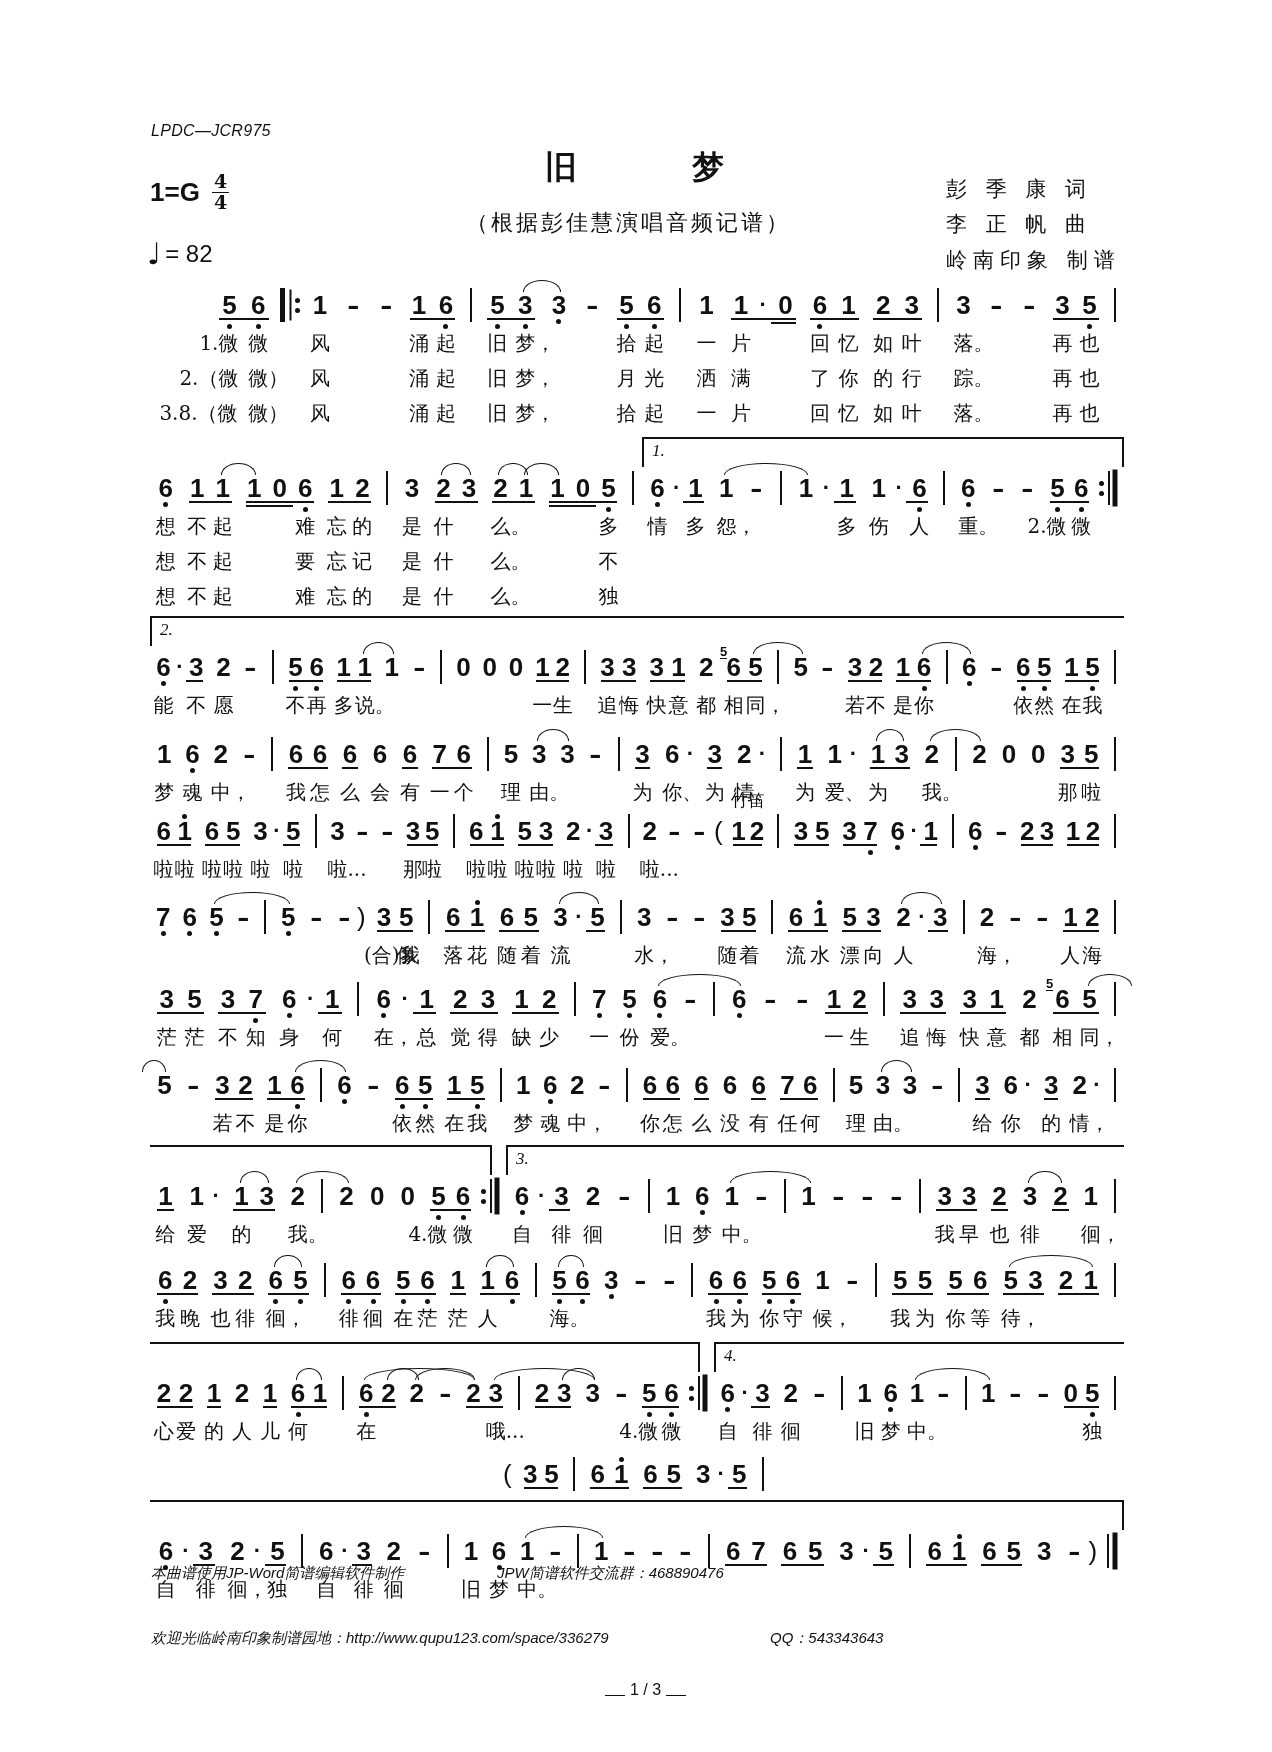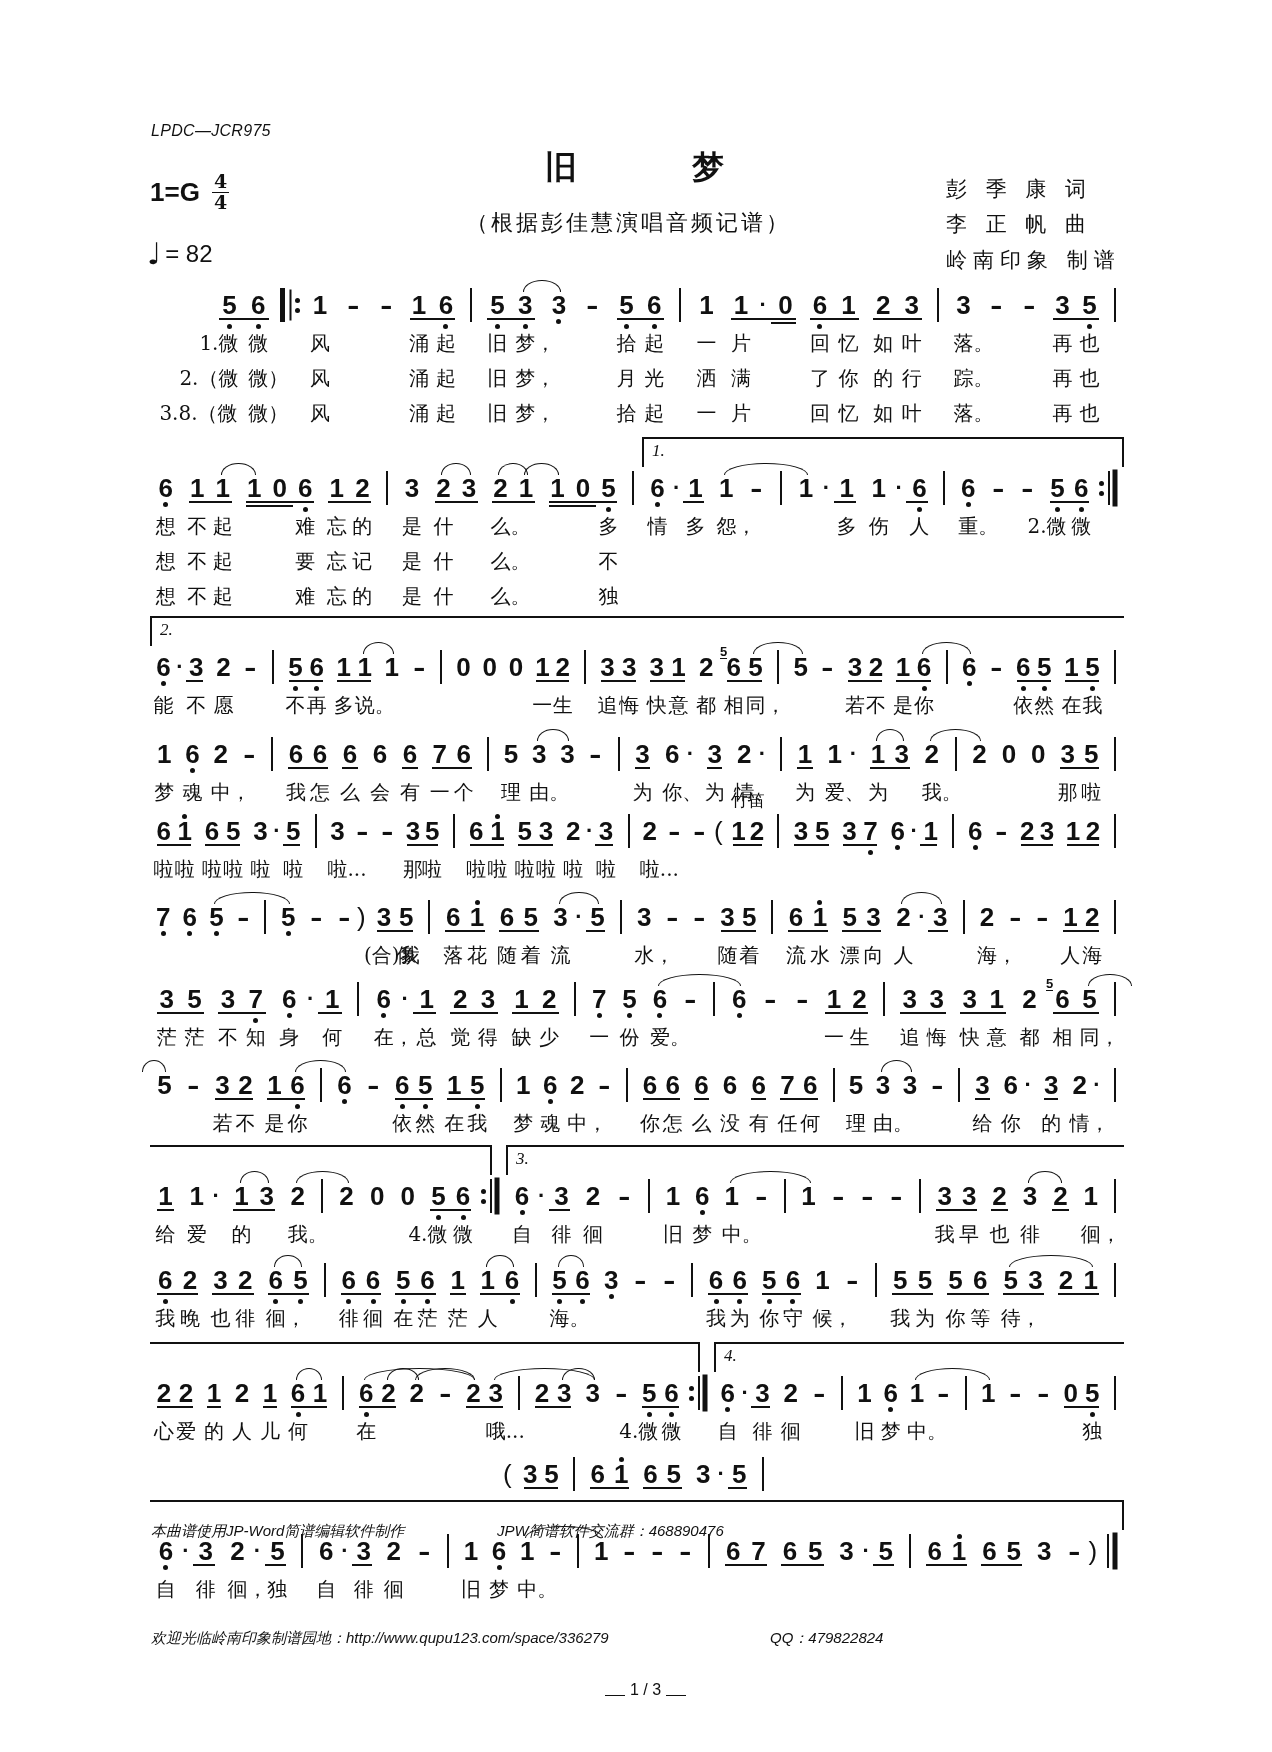--- a/index.html
+++ b/index.html
@@ -56,21 +56,21 @@
   .bar-repeat-end::after{content:"";position:absolute;left:3px;top:13px;width:5px;height:5px;border-radius:50%;background:#111;box-shadow:0 10px 0 #111;}
   .bar-final{width:22px;}
   .bar-final::before{content:"";position:absolute;left:5px;top:3px;width:2px;height:34px;background:#111;box-shadow:7px 0 0 1.5px #111;}
   .arc{position:absolute;top:-5px;height:12px;border:1.6px solid #111;border-bottom:none;border-radius:50% 50% 0 0/100% 100% 0 0;box-sizing:border-box;}
   .volta{position:absolute;top:-31px;height:30px;border-top:2px solid #111;box-sizing:border-box;}
   .volta.hs{border-left:2px solid #111;}
   .volta.he{border-right:2px solid #111;}
   .vlabel{position:absolute;left:8px;top:2px;font:italic 17px "Liberation Serif",serif;}
 
   .foot{left:151px;font:italic 15px "Liberation Sans",sans-serif;white-space:nowrap;}
-  .f1{top:1522px}.f2{top:1629px}
+  .f1{top:1564px}.f2{top:1629px}
   .foot .r1{position:absolute;left:346px;}
   .foot .r2{position:absolute;left:619px;}
   .pageno{left:600px;top:1681px;font:16px "Liberation Sans",sans-serif;display:flex;align-items:flex-end;}
   .pageno .us{display:inline-block;width:20px;border-bottom:1.5px solid #111;margin:0 5px 3px;}
 </style>
 </head>
 <body>
 
 <div class="abs code">LPDC—JCR975</div>
 <div class="abs title">
@@ -3202,19 +3202,19 @@
       <div class="arc" style="left: 375.141px; width: 78.1562px;"></div>
     </div>
   </div>
 
 <div class="abs foot f1">
   <span>本曲谱使用JP-Word简谱编辑软件制作</span>
   <span class="r1">JPW简谱软件交流群：468890476</span>
 </div>
 <div class="abs foot f2">
   <span>欢迎光临岭南印象制谱园地：http://www.qupu123.com/space/336279</span>
-  <span class="r2">QQ：479822824</span>
+  <span class="r2">QQ：543343643</span>
 </div>
 <div class="abs pageno">
   <span class="us"></span>
   <span>1 / 3</span>
   <span class="us"></span>
 </div>
 
 </body></html>

